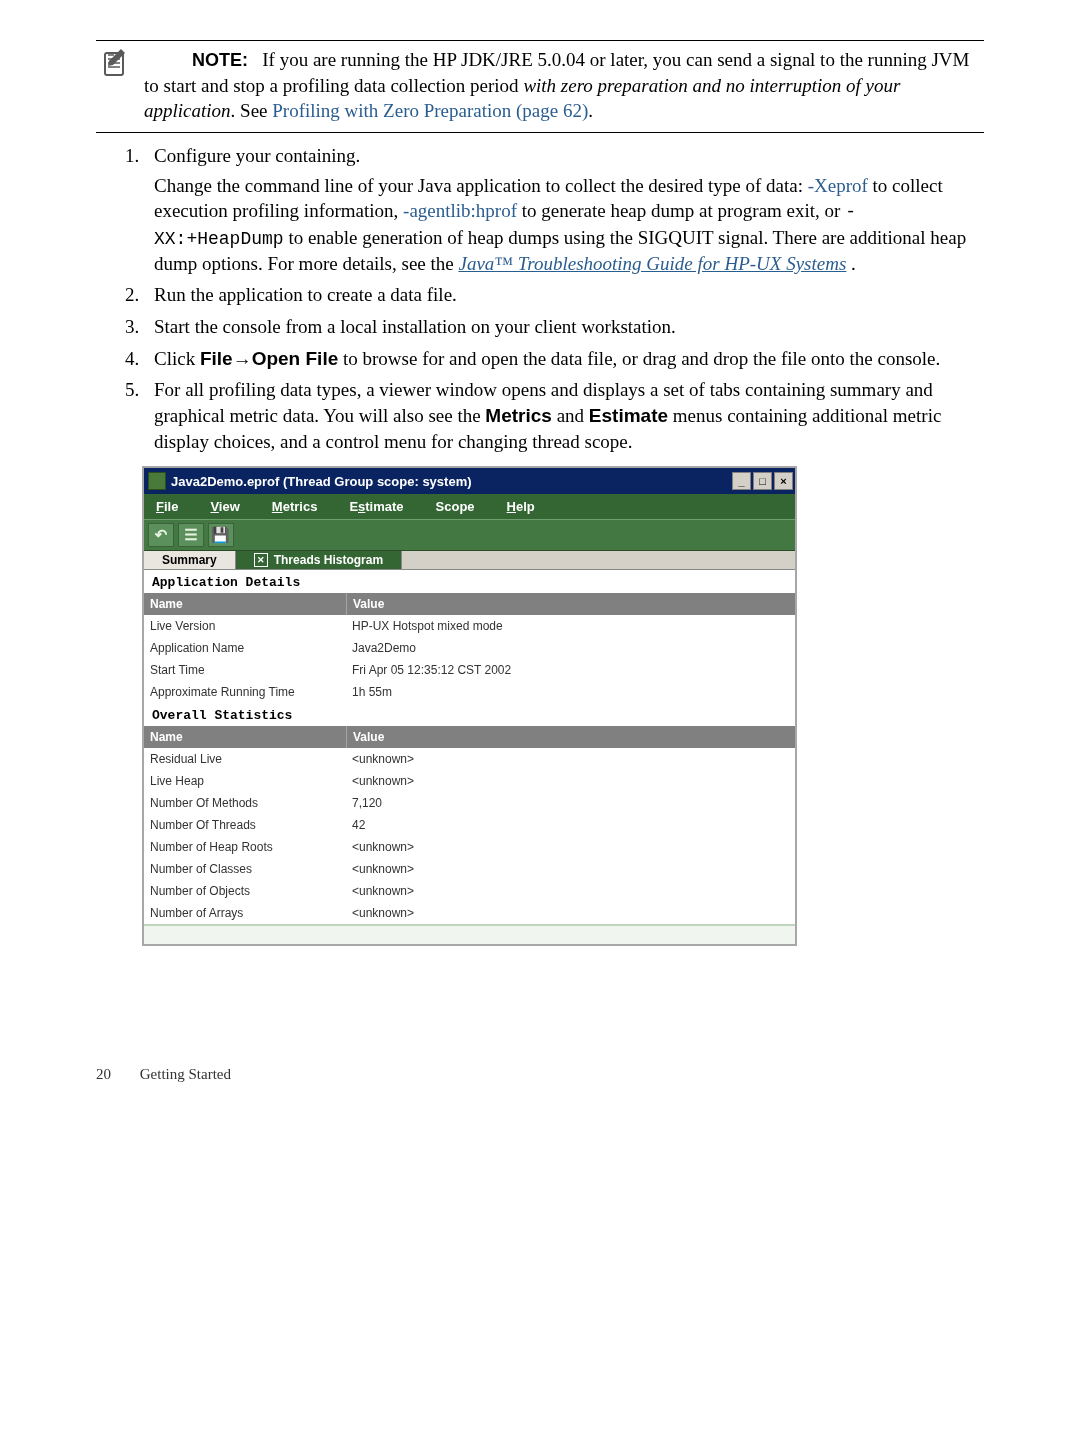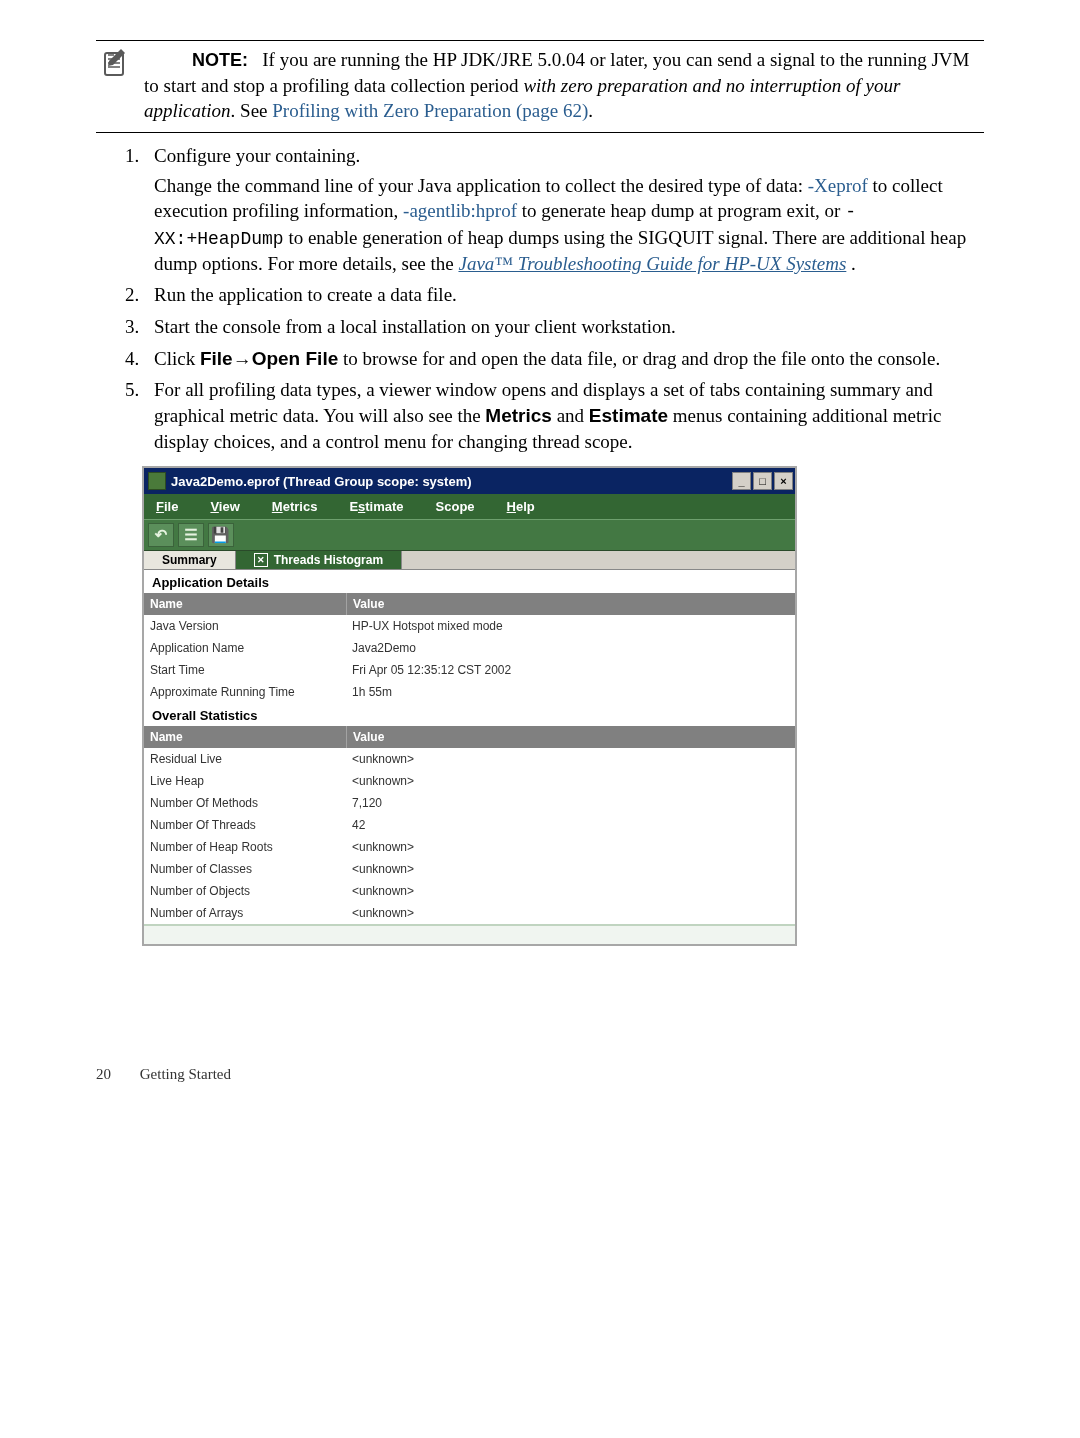--- a/index.html
+++ b/index.html
@@ -142,21 +142,21 @@
   .tab.active { background:#336633; color:#fff; }
   .tab .tab-close {
     border:1px solid #fff; width:12px; height:12px; display:inline-flex;
     align-items:center; justify-content:center; font-size:9px;
   }
   .inner {
     background:#fff;
     padding:0;
   }
   .section-title {
-    font-family: Liberation Sans, sans-serif;
+    font-family: Liberation Mono, monospace;
     font-weight:bold;
     font-size:13px;
     background:#fff;
     padding:5px 8px 3px 8px;
   }
   .hdr-row {
     display:flex;
     background:#808080;
     color:#fff;
     font-family: Arial, Helvetica, sans-serif;
@@ -259,21 +259,21 @@
     </div>
 
     <div class="inner">
       <div class="section-title">Application Details</div>
       <div class="hdr-row">
         <div class="col-name">Name</div>
         <div class="col-value">Value</div>
       </div>
       <div>
           <div class="data-row">
-            <div class="col-name">Java Version</div>
+            <div class="col-name">Live Version</div>
             <div class="col-value">HP-UX Hotspot mixed mode</div>
           </div>
           <div class="data-row">
             <div class="col-name">Application Name</div>
             <div class="col-value">Java2Demo</div>
           </div>
           <div class="data-row">
             <div class="col-name">Start Time</div>
             <div class="col-value">Fri Apr 05 12:35:12 CST 2002</div>
           </div>

